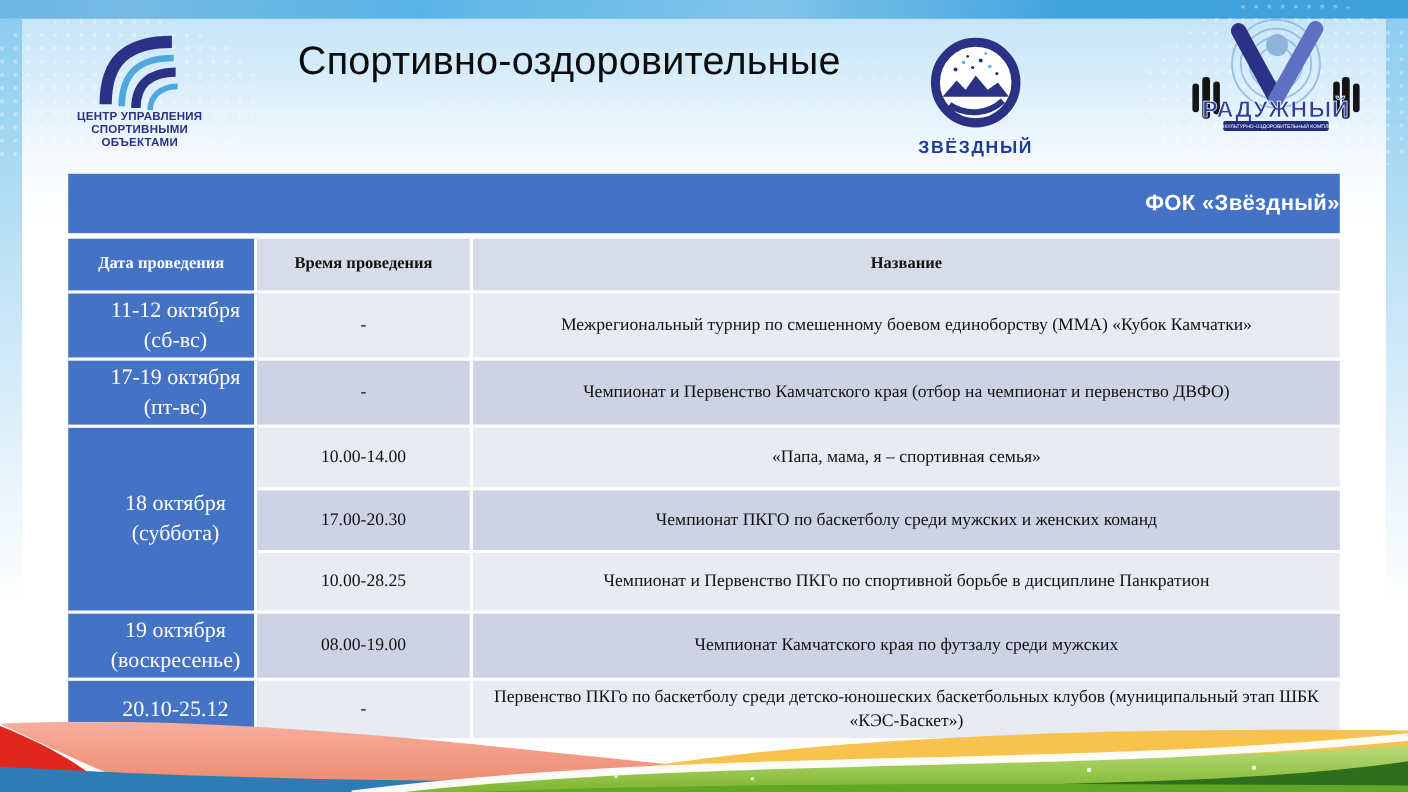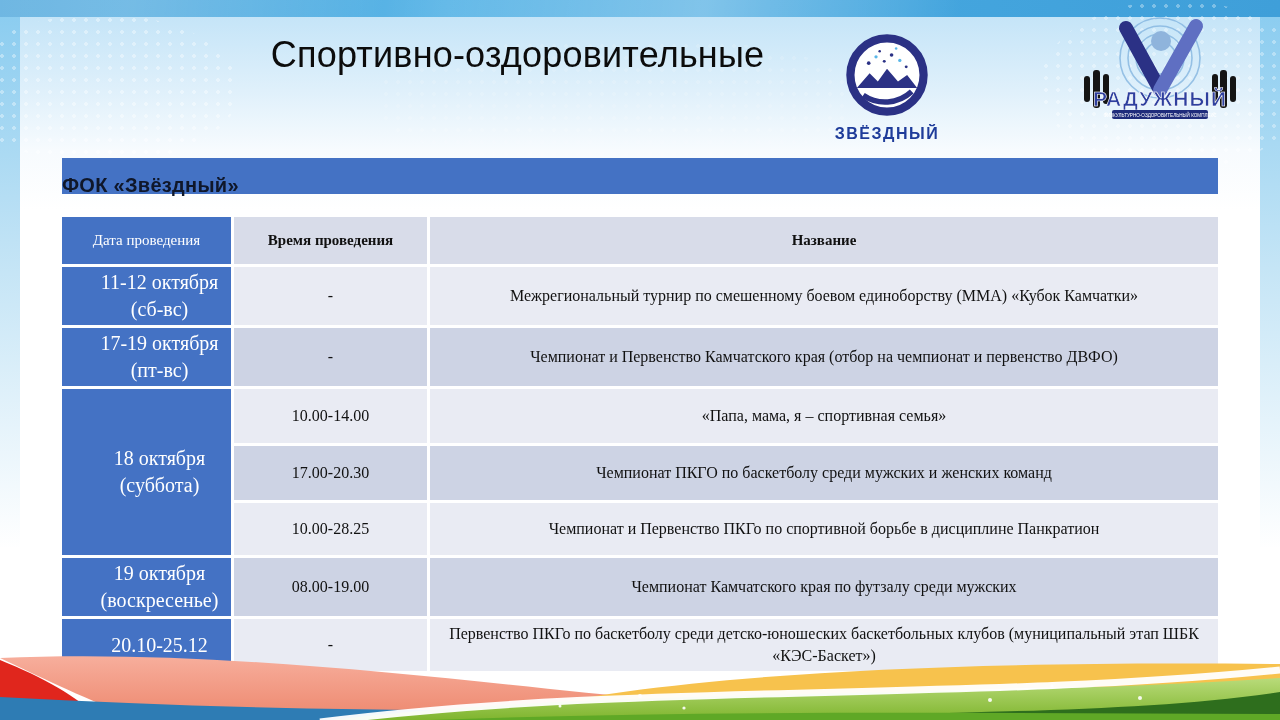--- a/index.html
+++ b/index.html
@@ -32,29 +32,29 @@
   .slide-title{position:absolute;left:195px;top:32px;width:645px;text-align:center;
     color:#0c0c0c;font-size:36px;line-height:46px;letter-spacing:.2px;}
   .logo{position:absolute;text-align:center;}
   .logo .lbl{color:#1f3c9a;font-weight:bold;letter-spacing:1.5px;font-size:16px;margin-top:2px;}
   .logo.zv{left:828px;top:33px;width:118px;}
   .logo.vd{left:958px;top:30px;width:108px;}
   .logo.vd .lbl{letter-spacing:2px;}
   .logo.rd{left:1082px;top:14px;width:156px;}
 
   
-  .fok-band{position:absolute;left:62px;top:158px;width:1156px;height:36px;background:#4472C4;
-    color:#0f172a;font-weight:bold;font-size:20px;line-height:54px;text-align:left;letter-spacing:.3px;}
+  .fok-band{position:absolute;left:62px;top:158px;width:1156px;height:54px;background:#4472C4;
+    color:#ffffff;font-weight:bold;font-size:20px;line-height:54px;text-align:right;letter-spacing:.3px;}
   .sched{position:absolute;left:62px;top:217px;border-collapse:separate;border-spacing:0;
     table-layout:fixed;width:1156px;font-family:"Liberation Serif",serif;color:#111;}
   .sched col.c1{width:172px;} .sched col.c2{width:196px;} .sched col.c3{width:788px;}
   .sched th,.sched td{border-right:3px solid #fff;border-bottom:3px solid #fff;
     text-align:center;vertical-align:middle;padding:2px 10px;}
   .sched th:last-child,.sched td:last-child{border-right:none;}
-  .sched .blue{background:#4472C4;color:#fff;font-weight:normal;}
+  .sched .blue{background:#4472C4;color:#fff;font-weight:bold;}
   .sched .lav{background:#D8DCE9;}
   .sched .light{background:#E9EBF3;}
   .sched .dark{background:#CDD3E4;}
   .sched th{font-size:15px;font-weight:bold;}
   .sched td{font-size:16px;}
   .sched td.datec{font-size:20px;font-weight:normal;line-height:1.35;padding-left:36px;}
   .sched tr.hr{height:50px;}
   .sched tr.r0,.sched tr.r1,.sched tr.r2,.sched tr.r3{height:57px;}
   .sched tr.r4{height:55px;} .sched tr.r5{height:56px;} .sched tr.r6{height:55px;}
   .sched td.namec{line-height:1.35;}
@@ -66,20 +66,33 @@
 <body>
 
 <div class="slide">
   <div class="top-strip"></div>
   <div class="edge left"></div>
   <div class="edge right"></div>
   <div class="dots d1"></div>
   <div class="dots d2"></div>
   <div class="dots d3"></div>
 
+  <div class="org-logo">
+    <svg width="86" height="74" viewBox="0 0 100 86">
+      <path d="M14,80 C14,34 36,14 84,14" stroke="#2B3185" stroke-width="13" fill="none"></path>
+      <path d="M31,82 C31,48 48,31 86,31" stroke="#4FA8DD" stroke-width="7" fill="none"></path>
+      <path d="M46,84 C46,60 60,46 88,46" stroke="#2B3185" stroke-width="10" fill="none"></path>
+      <path d="M61,86 C61,72 72,61 90,61" stroke="#4FA8DD" stroke-width="6" fill="none"></path>
+    </svg>
+    <div class="org-text">
+      <div>ЦЕНТР УПРАВЛЕНИЯ</div>
+      <div>СПОРТИВНЫМИ</div>
+      <div>ОБЪЕКТАМИ</div>
+    </div>
+  </div>
 
   <div class="slide-title">
     <div>Спортивно-оздоровительные</div>
   </div>
 
   <div class="logo zv">
     <svg width="92" height="86" viewBox="0 0 100 94">
       <circle cx="50" cy="46" r="40" stroke="#2B3185" stroke-width="9" fill="#fff"></circle>
       <path d="M17,60 L31,44 L40,53 L50,39 L62,53 L72,46 L83,60 Z" fill="#2B3185"></path>
       <path d="M24,68 C40,79 62,78 77,64" stroke="#2B3185" stroke-width="6" fill="none"></path>

